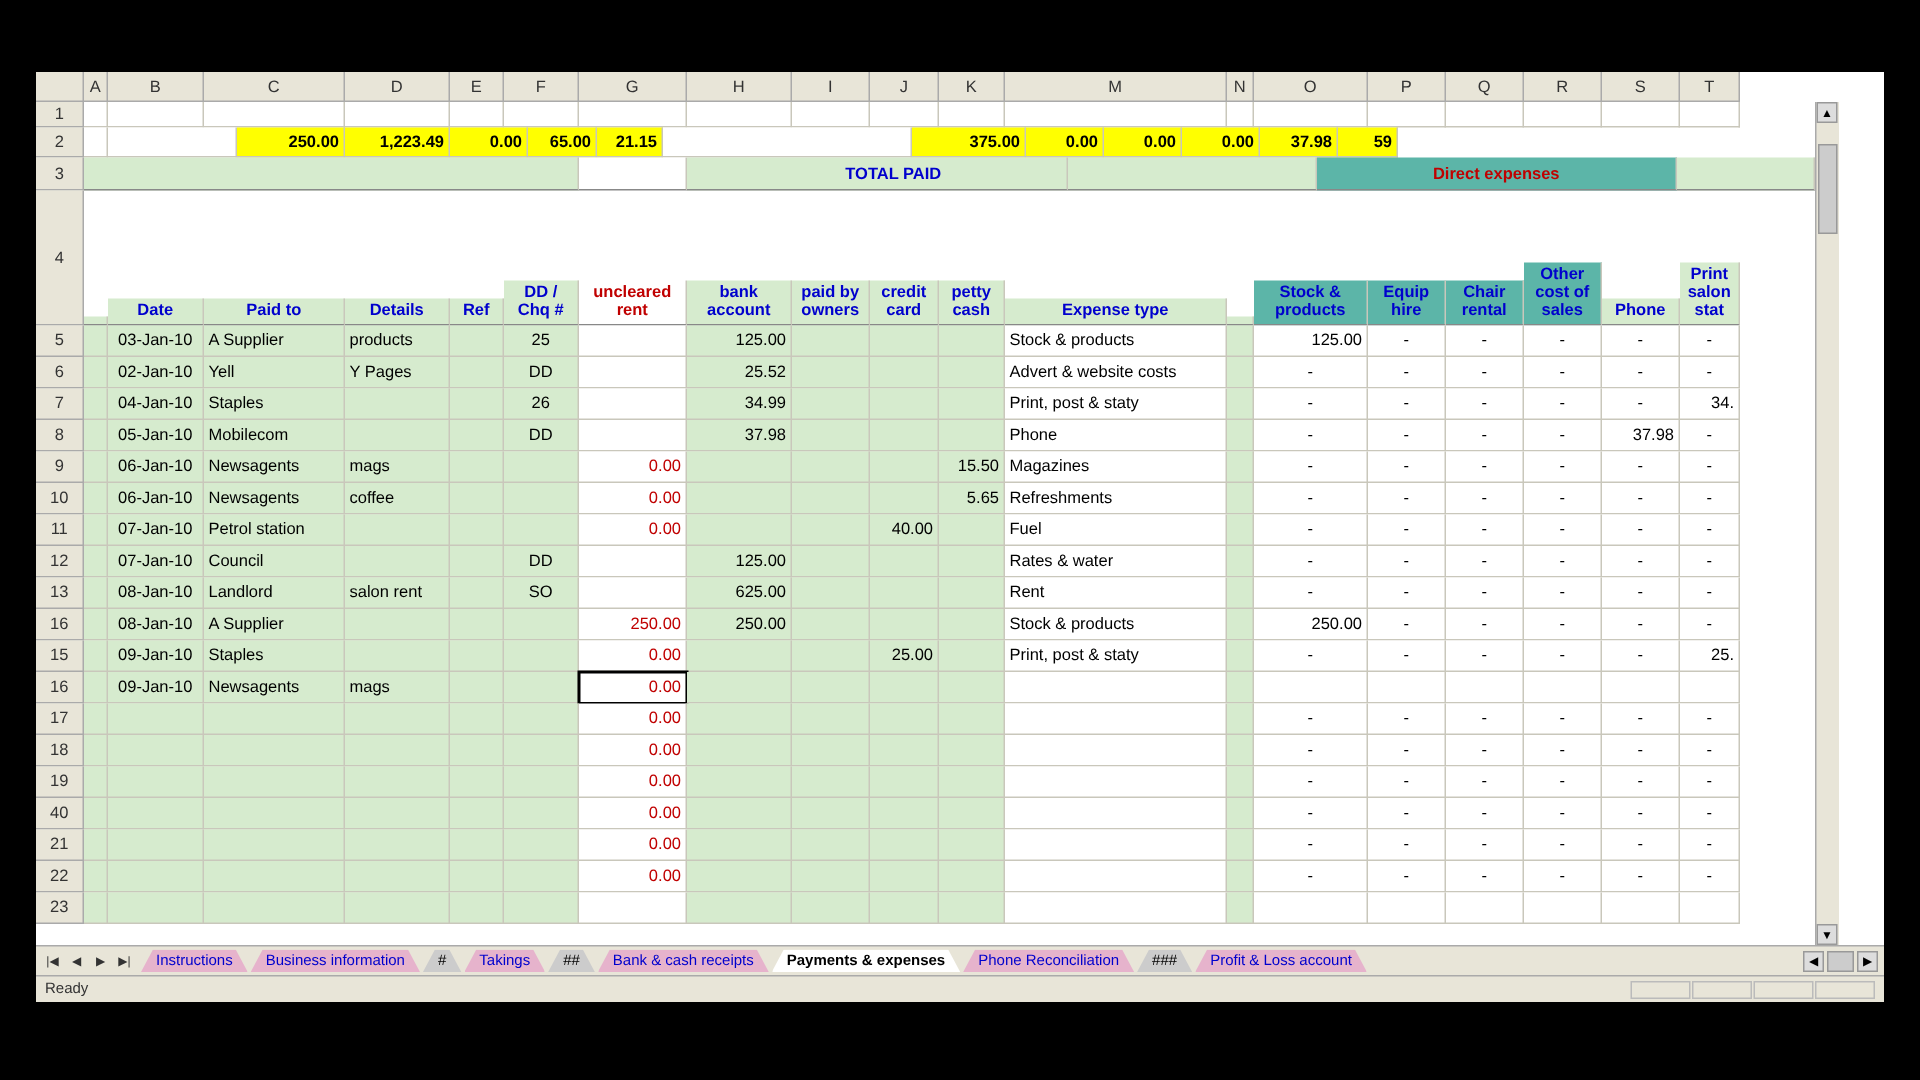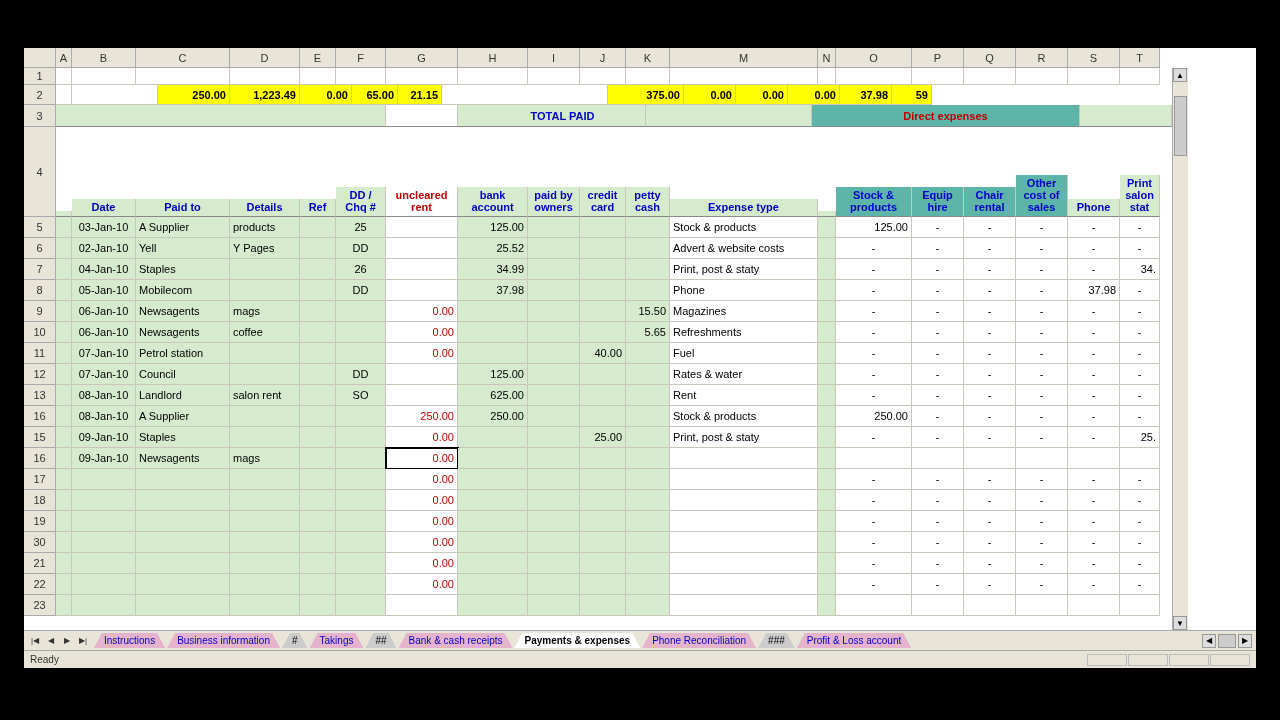--- a/index.html
+++ b/index.html
@@ -89,21 +89,21 @@
           <div class="rowhead">10</div>
           <div class="rowhead">11</div>
           <div class="rowhead">12</div>
           <div class="rowhead">13</div>
           <div class="rowhead">16</div>
           <div class="rowhead">15</div>
           <div class="rowhead">16</div>
           <div class="rowhead">17</div>
           <div class="rowhead">18</div>
           <div class="rowhead">19</div>
-          <div class="rowhead">30</div>
+          <div class="rowhead">40</div>
           <div class="rowhead">21</div>
           <div class="rowhead">22</div>
           <div class="rowhead">23</div>
         </div>
       <div class="cells" id="cells">
           <div class="row" style="height: 17px;">
             <div class="cell white" style="width: 16px;"></div>
             <div class="cell white" style="width: 64px;"></div>
             <div class="cell white" style="width: 94px;"></div>
             <div class="cell white" style="width: 70px;"></div>
@@ -135,23 +135,23 @@
             <div class="cell yellow bold right" style="width: 76px;">375.00</div>
             <div class="cell yellow bold right" style="width: 52px;">0.00</div>
             <div class="cell yellow bold right" style="width: 52px;">0.00</div>
             <div class="cell yellow bold right" style="width: 52px;">0.00</div>
             <div class="cell yellow bold right" style="width: 52px;">37.98</div>
             <div class="cell yellow bold right" style="width: 40px;">59</div>
           </div>
           <div class="row" style="height: 22px;">
             <div class="cell mint thick-b" style="width: 330px;"></div>
             <div class="cell white thick-b" style="width: 72px;"></div>
-            <div class="cell mint bold blue center thick-b" style="width: 188px; padding-left: 25px;">TOTAL PAID</div>
+            <div class="cell mint bold blue center thick-b" style="width: 254px; padding-left: 25px;">TOTAL PAID</div>
             <div class="cell mint thick-b" style="width: 166px;"></div>
-            <div class="cell teal bold red center thick-b" style="width: 268px; text-align: right;">Direct expenses</div>
+            <div class="cell teal bold red center thick-b" style="width: 240px; text-align: right;">Direct expenses</div>
             <div class="cell mint thick-b" style="width: 92px;"></div>
           </div>
           <div class="row tall hdr-row4">
             <div class="cell mint thick-b" style="width: 16px;"></div>
             <div class="cell mint bold blue thick-b" style="width: 64px;">Date</div>
             <div class="cell mint bold blue thick-b" style="width: 94px;">Paid to</div>
             <div class="cell mint bold blue thick-b" style="width: 70px;">Details</div>
             <div class="cell mint bold blue thick-b" style="width: 36px;">Ref</div>
             <div class="cell mint bold blue thick-b" style="width: 50px;">DD / Chq #</div>
             <div class="cell white bold red thick-b" style="width: 72px;">uncleared rent</div>

